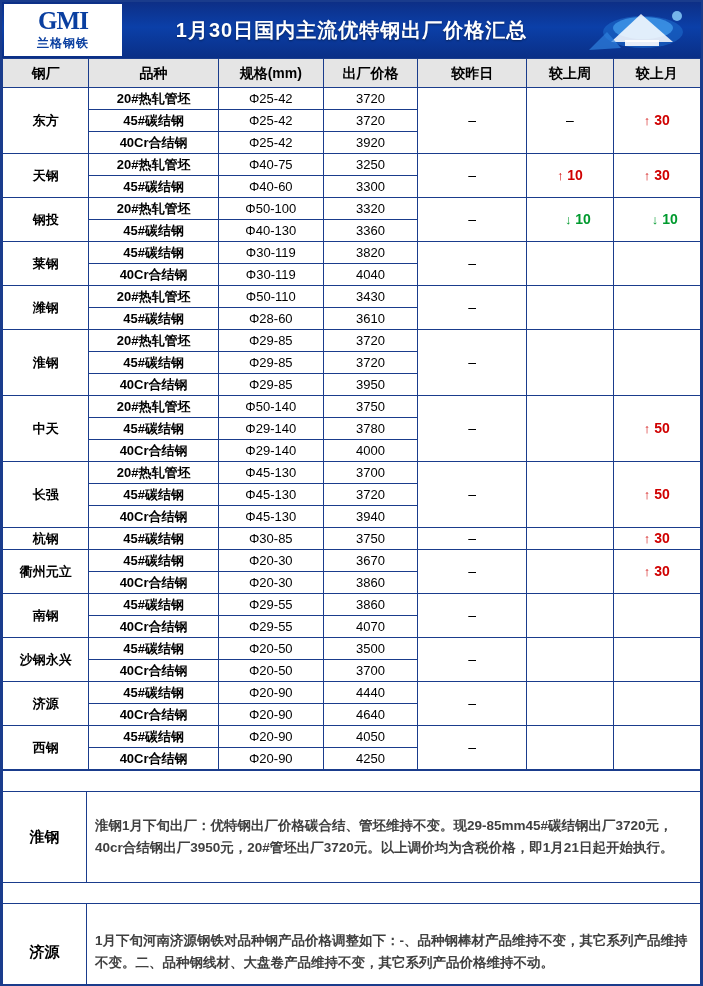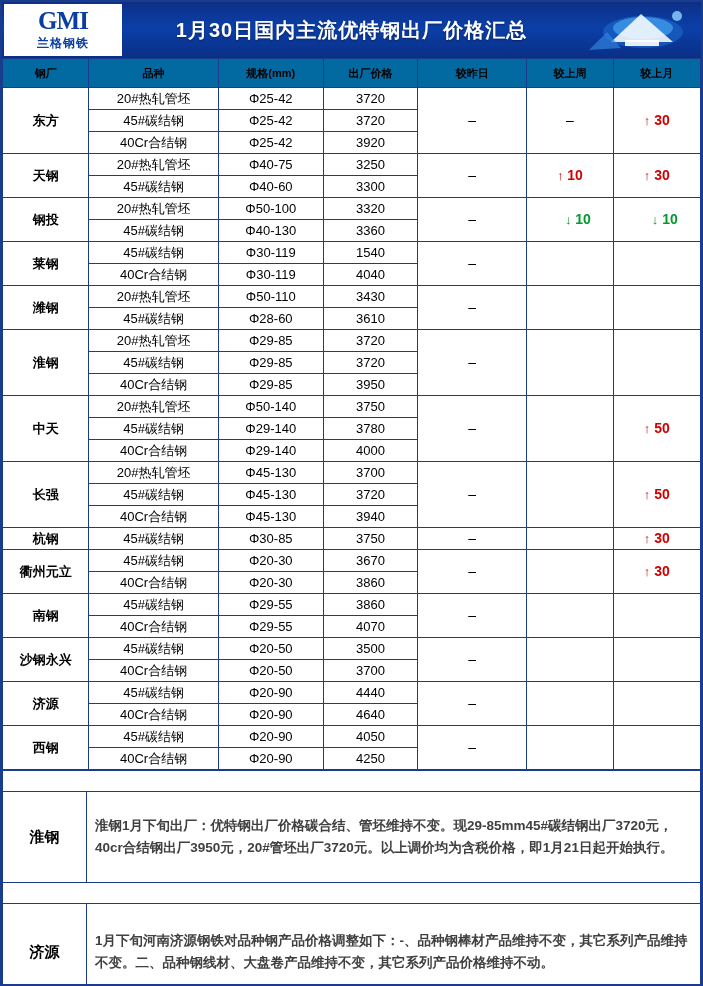--- a/index.html
+++ b/index.html
@@ -84,32 +84,32 @@
   table.price th, table.price td {
     border: 1px solid #1a3c8c;
     text-align: center;
     vertical-align: middle;
     padding: 0;
     height: 21px;
     line-height: 19px;
     font-size: 13px;
   }
   table.price thead th {
-    background: #0369a1;
-    font-weight: bold;
-    font-size: 11px;
+    background: #e5e5e5;
+    font-weight: bold;
+    font-size: 14px;
     height: 28px;
     color: #000;
   }
   td.mill {
     font-weight: bold;
     font-size: 15px;
   }
   td.variety {
-    font-weight: normal;
+    font-weight: bold;
     font-size: 13px;
   }
   td.spec, td.price-val {
     font-size: 13px;
   }
   td.price-val { font-weight: normal; }
   .dash {
     font-size: 14px;
     color: #000;
   }
@@ -248,21 +248,21 @@
         </tr>
         <tr>
           <td class="variety">45#碳结钢</td>
           <td class="spec">Φ40-130</td>
           <td class="price-val">3360</td>
         </tr>
         <tr>
           <td class="mill" rowspan="2">莱钢</td>
           <td class="variety">45#碳结钢</td>
           <td class="spec">Φ30-119</td>
-          <td class="price-val">1540</td>
+          <td class="price-val">3820</td>
           <td rowspan="2"><span class="dash">–</span></td>
           <td rowspan="2">&nbsp;</td>
           <td rowspan="2">&nbsp;</td>
         </tr>
         <tr>
           <td class="variety">40Cr合结钢</td>
           <td class="spec">Φ30-119</td>
           <td class="price-val">4040</td>
         </tr>
         <tr>

